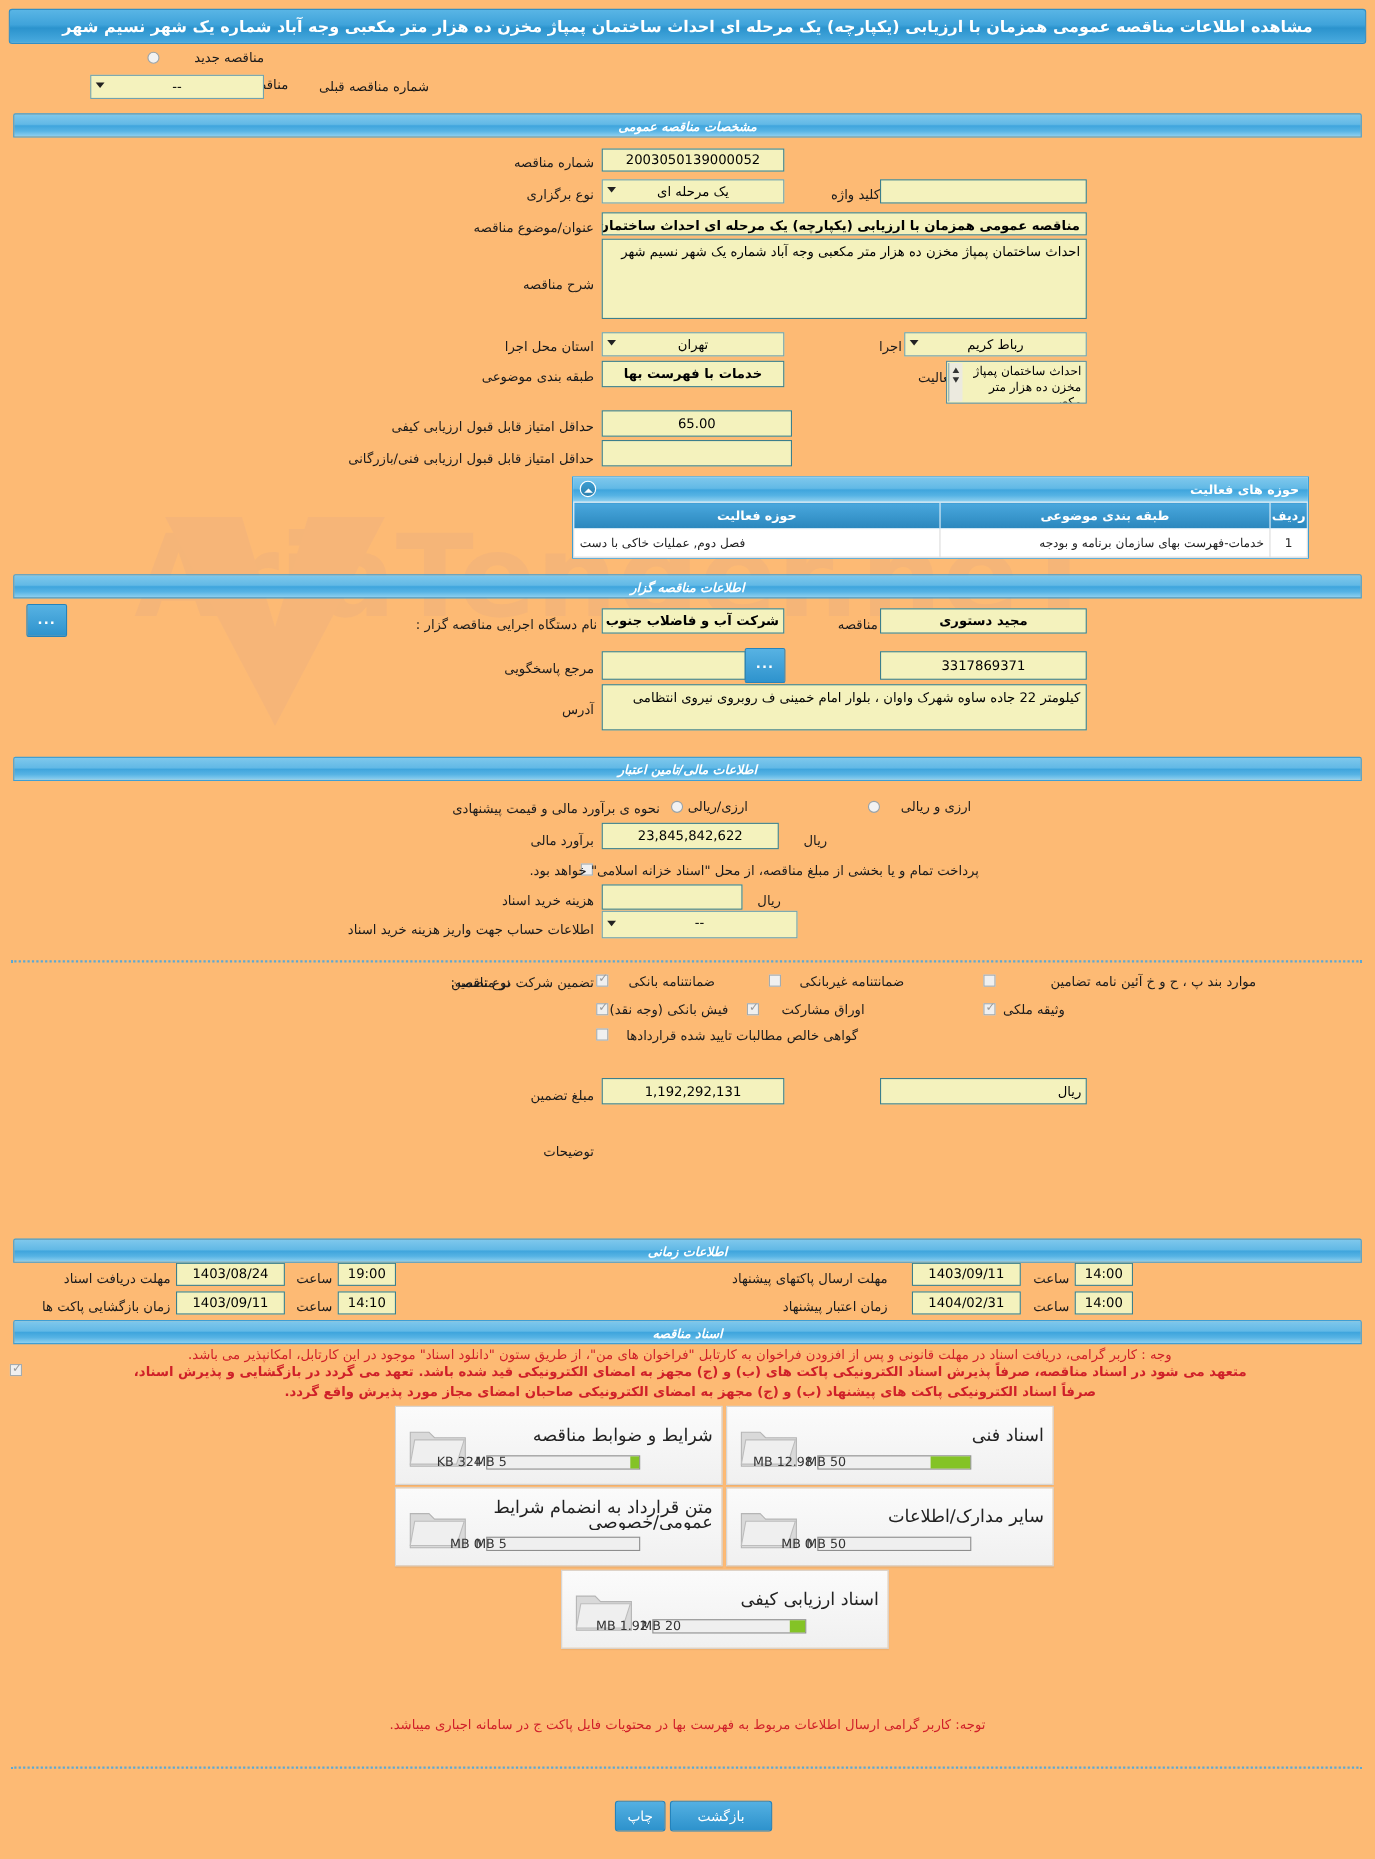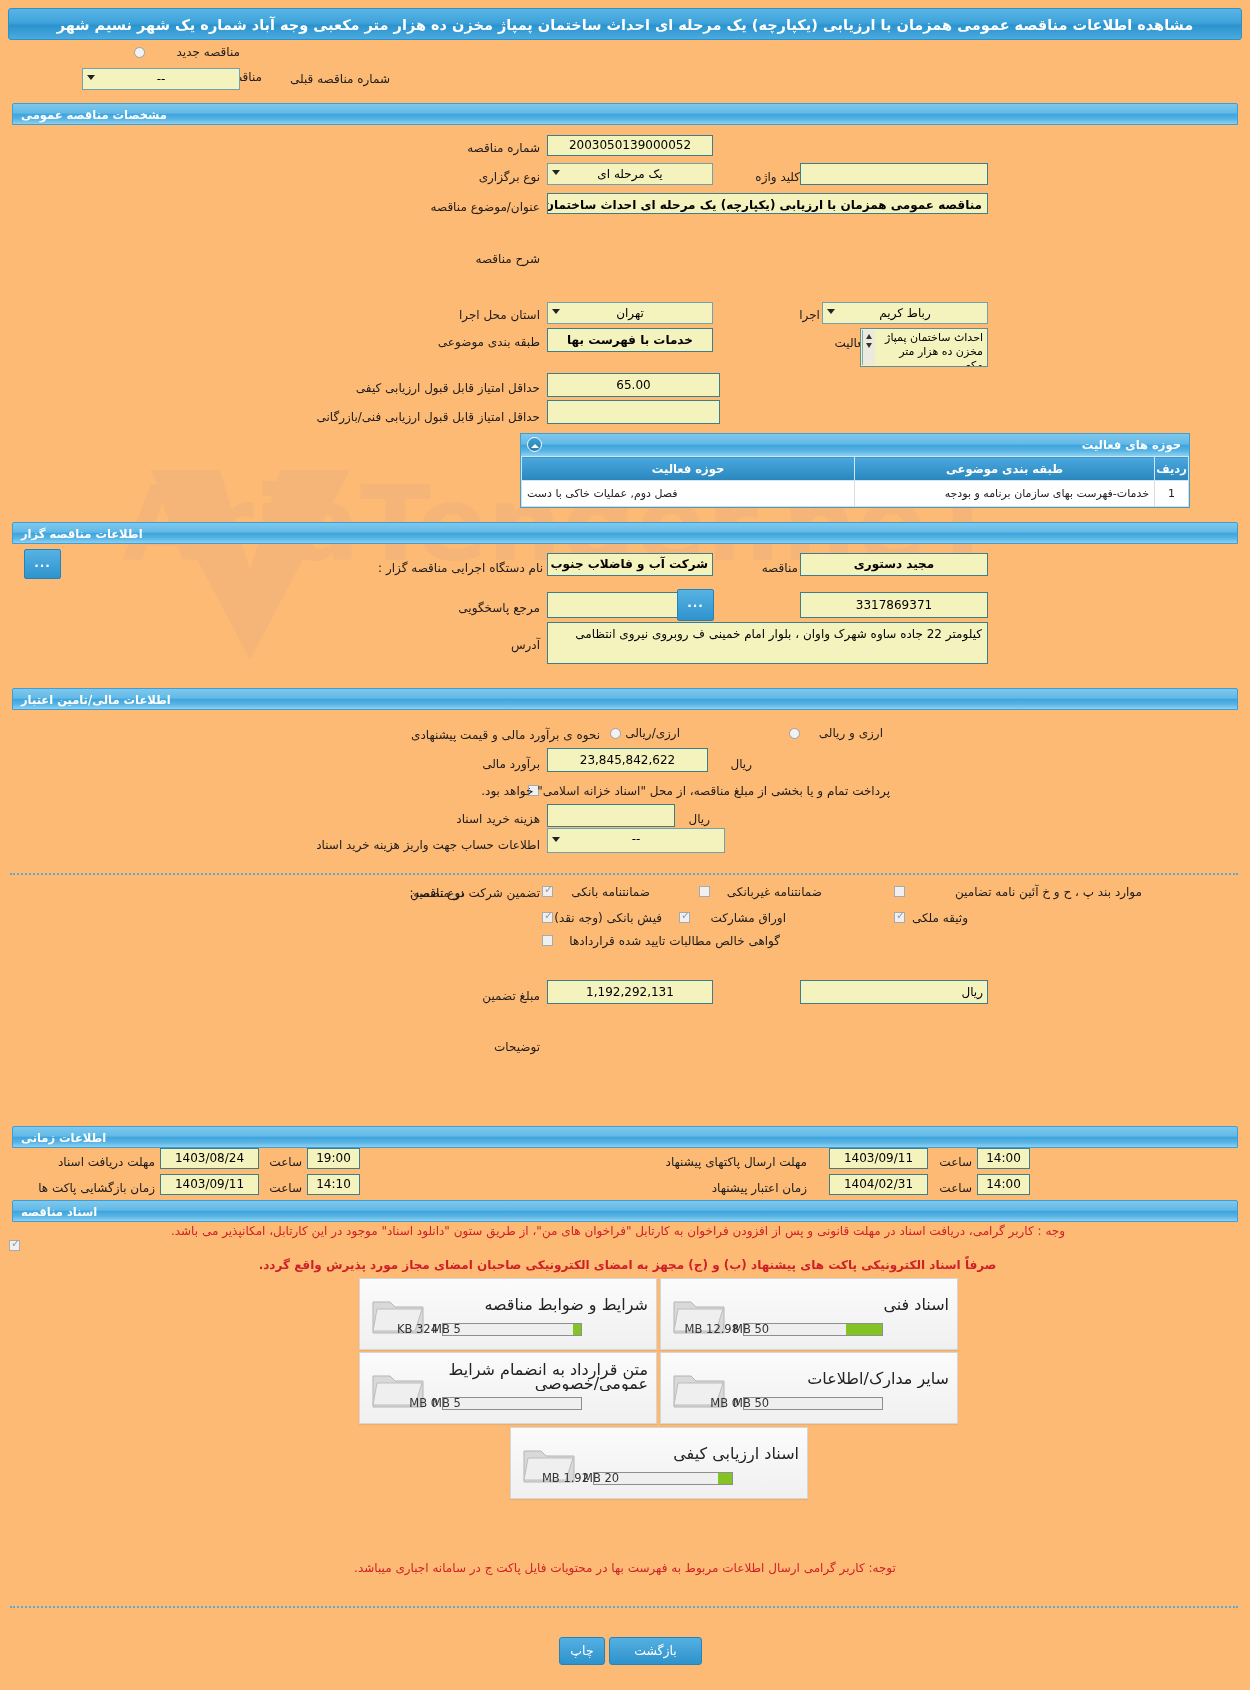--- a/index.html
+++ b/index.html
@@ -21,23 +21,24 @@
     position: absolute;
     height: 22px;
     background: linear-gradient(to bottom, #7fc8ec 0%, #62b9e6 45%, #3fa5dd 52%, #56b3e4 75%, #8fd0ef 100%);
     border: 1px solid #3f9fd4;
     border-radius: 2px 2px 0 0;
     color: #ffffff;
     font-size: 11.5px;
     font-weight: bold;
     line-height: 22px;
     padding: 0 8px;
-    text-align: left;
-    white-space: nowrap;
-    overflow: hidden;
+    text-align: center;
+    white-space: nowrap;
+    overflow: hidden;
+    font-style: italic;
   }
   .titlebar {
     position: absolute;
     left: 8px; top: 8px; width: 1234px; height: 32px;
     background: linear-gradient(to bottom, #59b5e5 0%, #3fa3da 45%, #2b93cd 55%, #4aabdf 100%);
     border: 1px solid #2f8fc8;
     border-radius: 3px;
     color: #ffffff;
     font-size: 14.5px;
     font-weight: bold;
@@ -349,20 +350,21 @@
     <span class="arw"></span>
   </div>
 
   <div class="lbl" style="right:450px; top:170px;">کلید واژه</div>
   <div class="fld" style="right:262px; top:163px; width:188px; height:22px;"></div>
 
   <div class="lbl" style="right:710px; top:200px;">عنوان/موضوع مناقصه</div>
   <div class="fld ta bold" style="right:262px; top:193px; width:441px; height:21px; line-height:16px; white-space:nowrap;">مناقصه عمومی همزمان با ارزیابی (یکپارچه) یک مرحله ای احداث ساختمان پمپاژ مخزن ده هزار متر م</div>
 
   <div class="lbl" style="right:710px; top:252px;">شرح مناقصه</div>
+  <div class="fld ta" style="right:262px; top:217px; width:441px; height:73px;">احداث ساختمان پمپاژ مخزن ده هزار متر مکعبی وجه آباد شماره یک شهر نسیم شهر</div>
 
   <div class="lbl" style="right:710px; top:308px;">استان محل اجرا</div>
   <div class="sel" style="right:537px; top:302px; width:166px; height:22px;">
     <span class="cv">تهران</span>
     <span class="arw"></span>
   </div>
 
   <div class="lbl" style="right:377px; top:308px;">شهر محل اجرا</div>
   <div class="sel" style="right:262px; top:302px; width:166px; height:22px;">
     <span class="cv">رباط کریم</span>
@@ -508,20 +510,21 @@
 
   <div class="lbl" style="right:443px; top:1181px;">زمان اعتبار پیشنهاد</div>
   <div class="fld num" style="right:322px; top:1174px; width:99px; height:21px; line-height:17px;">1404/02/31</div>
   <div class="lbl" style="right:278px; top:1181px;">ساعت</div>
   <div class="fld num" style="right:220px; top:1174px; width:53px; height:21px; line-height:17px;">14:00</div>
 
   <div class="bar" style="right:12px; top:1200px; width:1226px;">اسناد مناقصه</div>
 
   <div class="warnblock" style="right:42px; top:1222px; width:1180px; text-align:center;">وجه : کاربر گرامی، دریافت اسناد در مهلت قانونی و پس از افزودن فراخوان به کارتابل "فراخوان های من"، از طریق ستون "دانلود اسناد" موجود در این کارتابل، امکانپذیر می باشد.</div>
   <div class="cbx on" style="right:1230px; top:1240px;"></div>
+  <div class="warnblock" style="right:20px; top:1238px; width:1205px; text-align:center; font-weight:bold;">متعهد می شود در اسناد مناقصه، صرفاً پذیرش اسناد الکترونیکی پاکت های (ب) و (ج) مجهز به امضای الکترونیکی قید شده باشد. تعهد می گردد در بازگشایی و پذیرش اسناد،</div>
   <div class="warnblock" style="right:20px; top:1256px; width:1205px; text-align:center; font-weight:bold;">صرفاً اسناد الکترونیکی پاکت های پیشنهاد (ب) و (ج) مجهز به امضای الکترونیکی صاحبان امضای مجاز مورد پذیرش واقع گردد.</div>
 
   <div class="doc" style="right:593px; top:1278px;">
     <div class="dtitle">شرایط و ضوابط مناقصه</div>
     <svg class="folder" viewBox="0 0 56 46">
       <path d="M3 10 h17 l5 5 h28 v26 H3 z" fill="#d9d9d9" stroke="#b5b5b5" stroke-width="1"></path>
       <path d="M7 17 h45 l-7 22 H3 z" fill="#efefef" stroke="#bdbdbd" stroke-width="1"></path>
     </svg>
     <div class="used">324 KB</div>
     <div class="meter">

